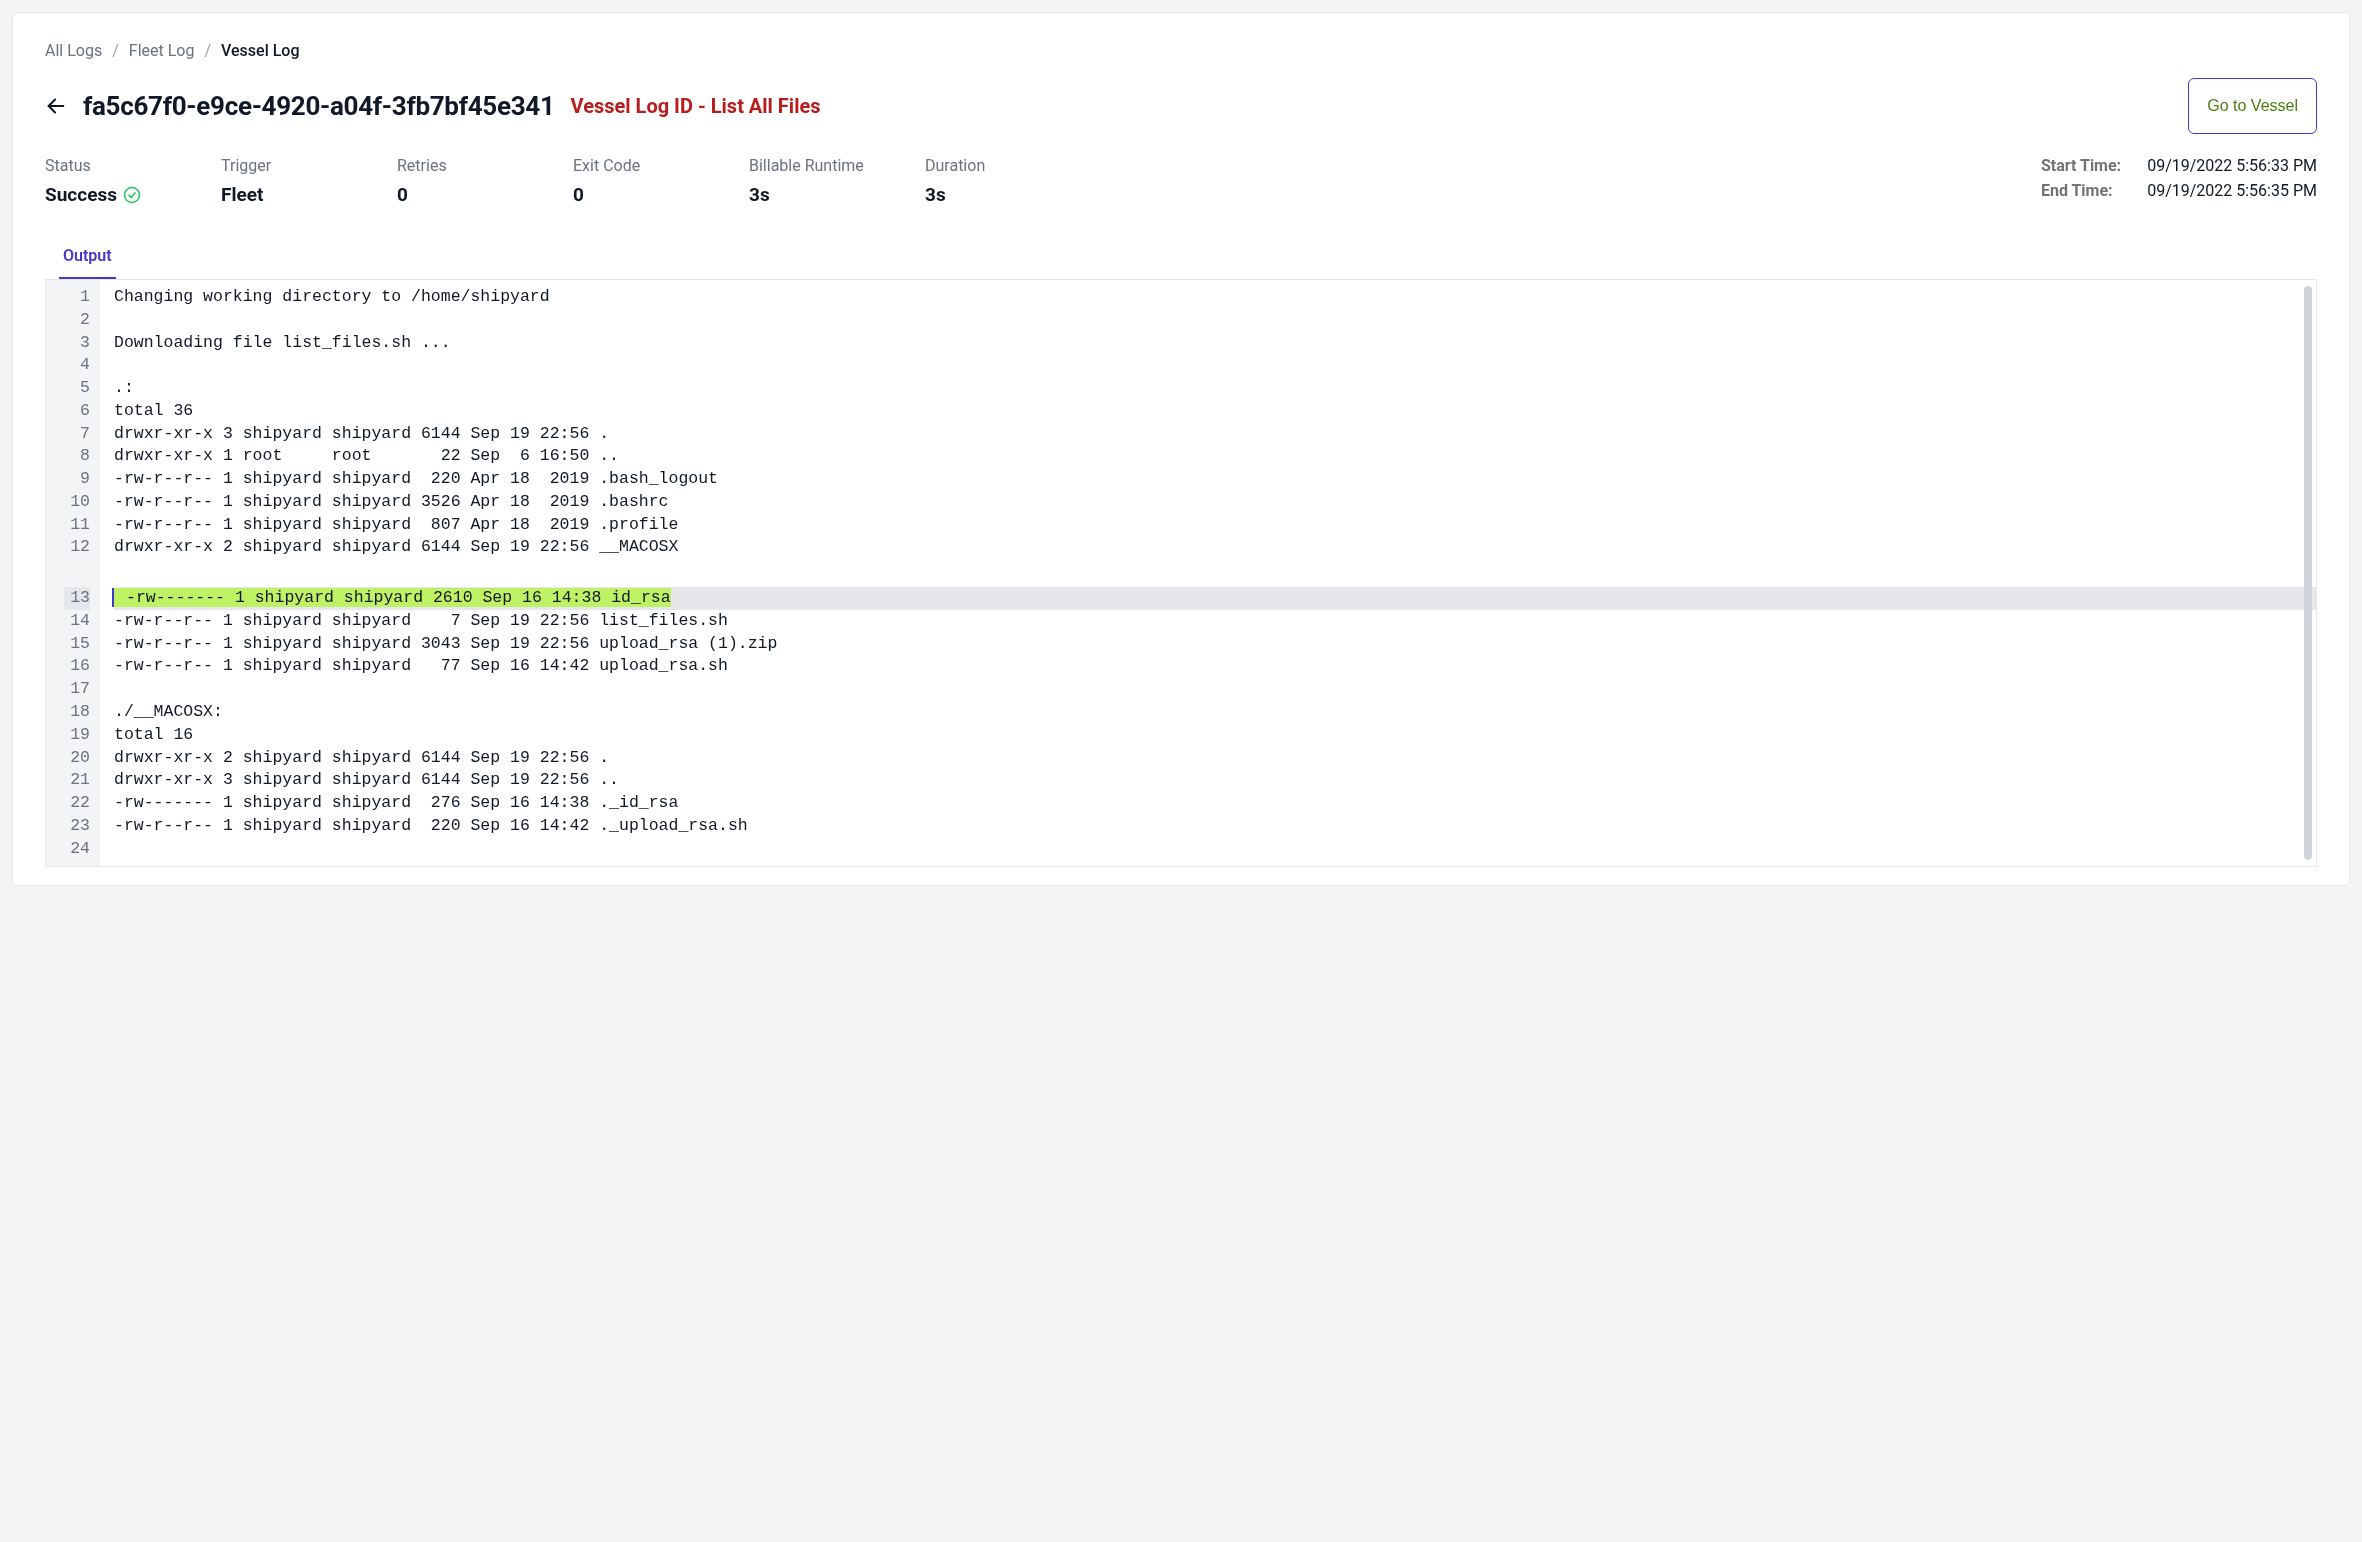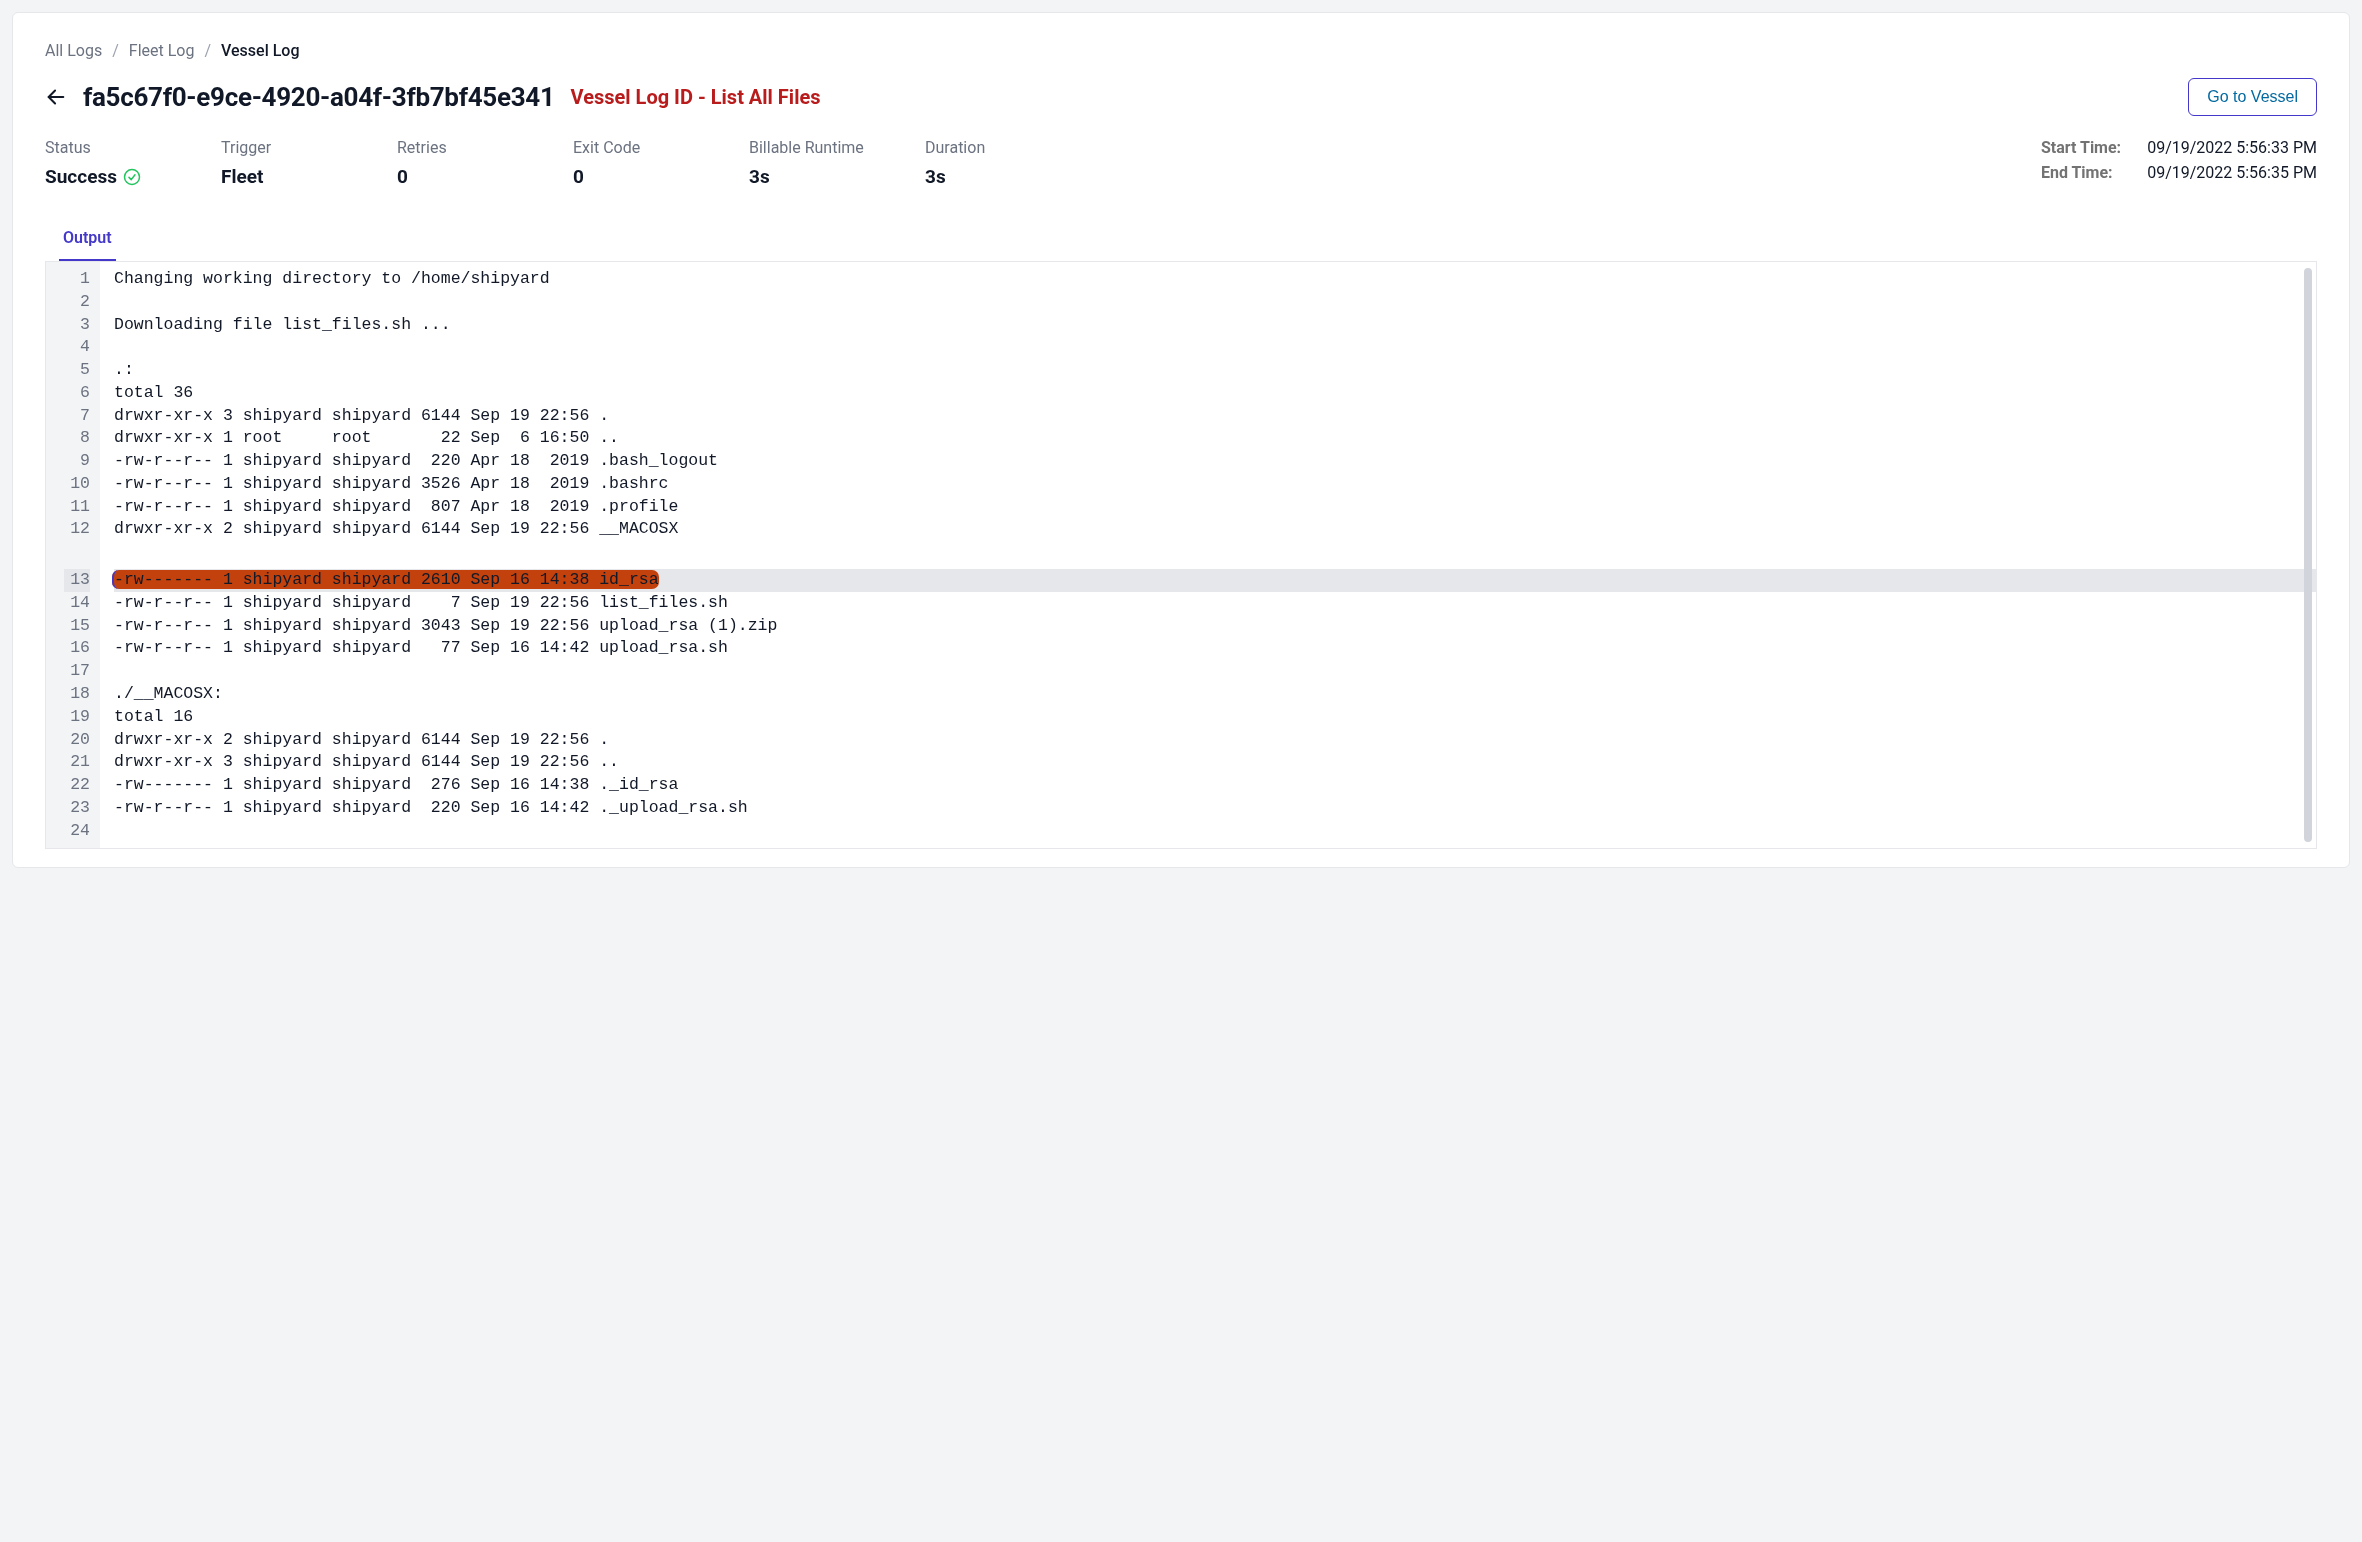--- a/index.html
+++ b/index.html
@@ -42,23 +42,23 @@
     letter-spacing: -0.3px;
   }
   .page-subtitle {
     font-size: 20px;
     color: #b91c1c;
     font-weight: 700;
   }
   .spacer { flex: 1; }
   .btn-outline {
     border: 1.5px solid #4338ca;
-    color: #0369a1;
+    color: #4d7c0f;
     background: #fff;
-    padding: 9px 18px;
+    padding: 18px 18px;
     border-radius: 6px;
     font-size: 16px;
     font-weight: 500;
     cursor: pointer;
   }
   .stats-row {
     display: flex;
     align-items: flex-start;
     gap: 26px;
     margin-bottom: 30px;
@@ -137,25 +137,24 @@
     flex: 1;
     overflow: auto;
   }
   .line { display: block; min-height: 1.38em; }
   .gline { display: block; }
   .highlight-line {
     background: #e5e7eb;
     margin-top: 28px;
   }
   .highlight-text {
-    background: #c2410c;
+    background: #bef264;
     border-left: 2px solid #4338ca;
-    padding-left: 0;
+    padding-left: 12px;
     margin-left: -2px;
-    border-radius: 7px;
   }
   .scrollbar-fake {
     position: absolute; right: 4px; top: 6px; bottom: 6px; width: 8px;
     background: #d1d5db; border-radius: 4px;
   }
 </style>
 </head>
 <body>
 
 <div class="card">

